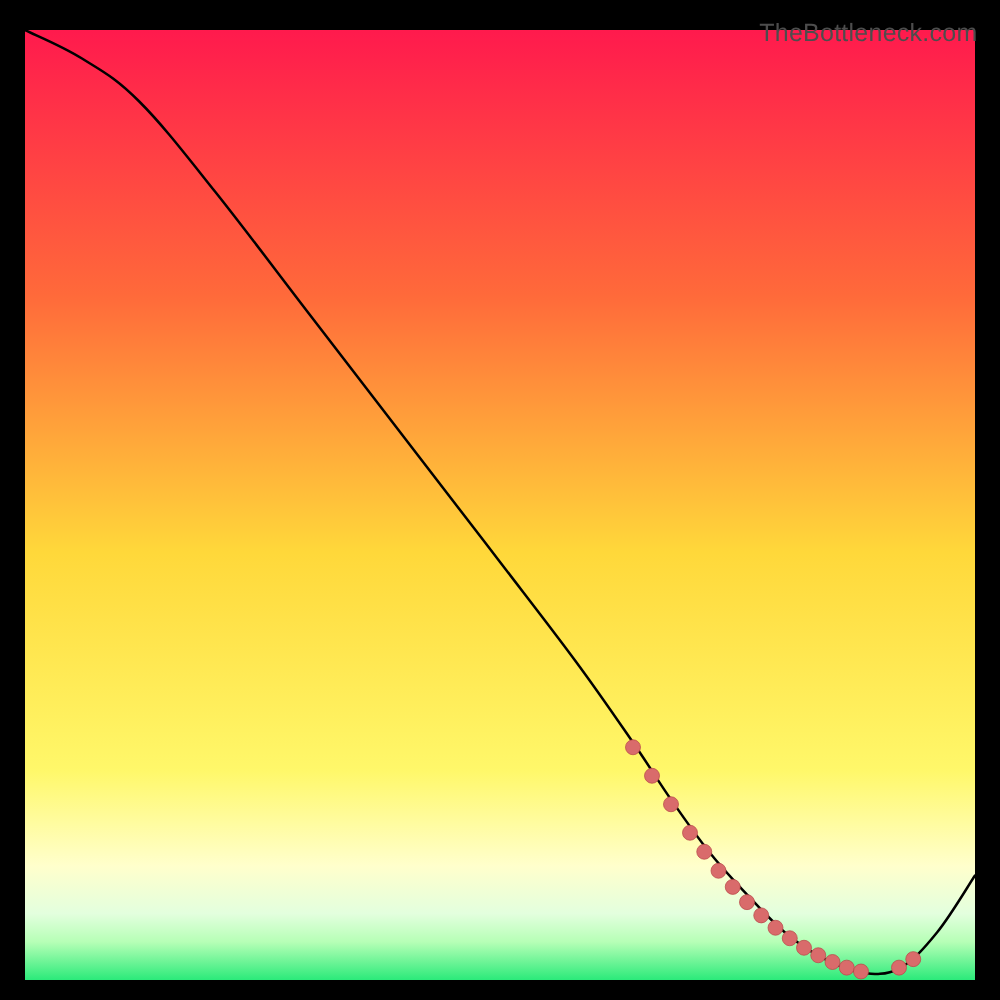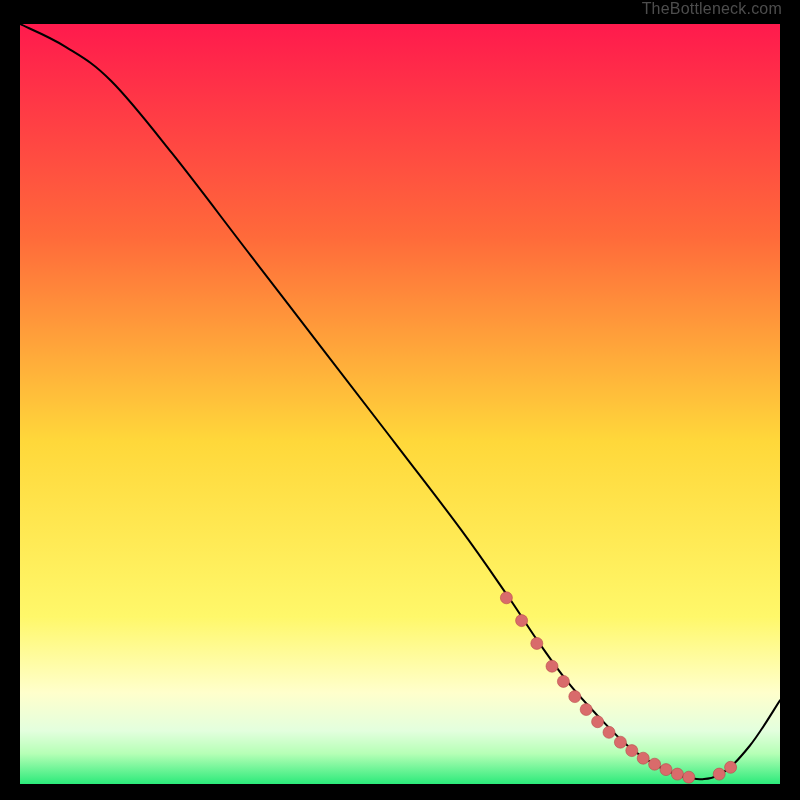--- a/index.html
+++ b/index.html
@@ -12,24 +12,24 @@
     overflow: hidden;
   }
   .stage {
     position: relative;
     width: 800px;
     height: 800px;
     background: #000;
   }
   .watermark {
     position: absolute;
-    top: 0;
+    top: 16px;
     right: 18px;
     color: #4d4d4d;
-    font-size: 16px;
+    font-size: 20px;
     font-weight: 400;
     letter-spacing: 0.2px;
     z-index: 50;
   }
   .plot {
     position: absolute;
     left: 20px;
     top: 24px;
     width: 760px;
     height: 760px;

